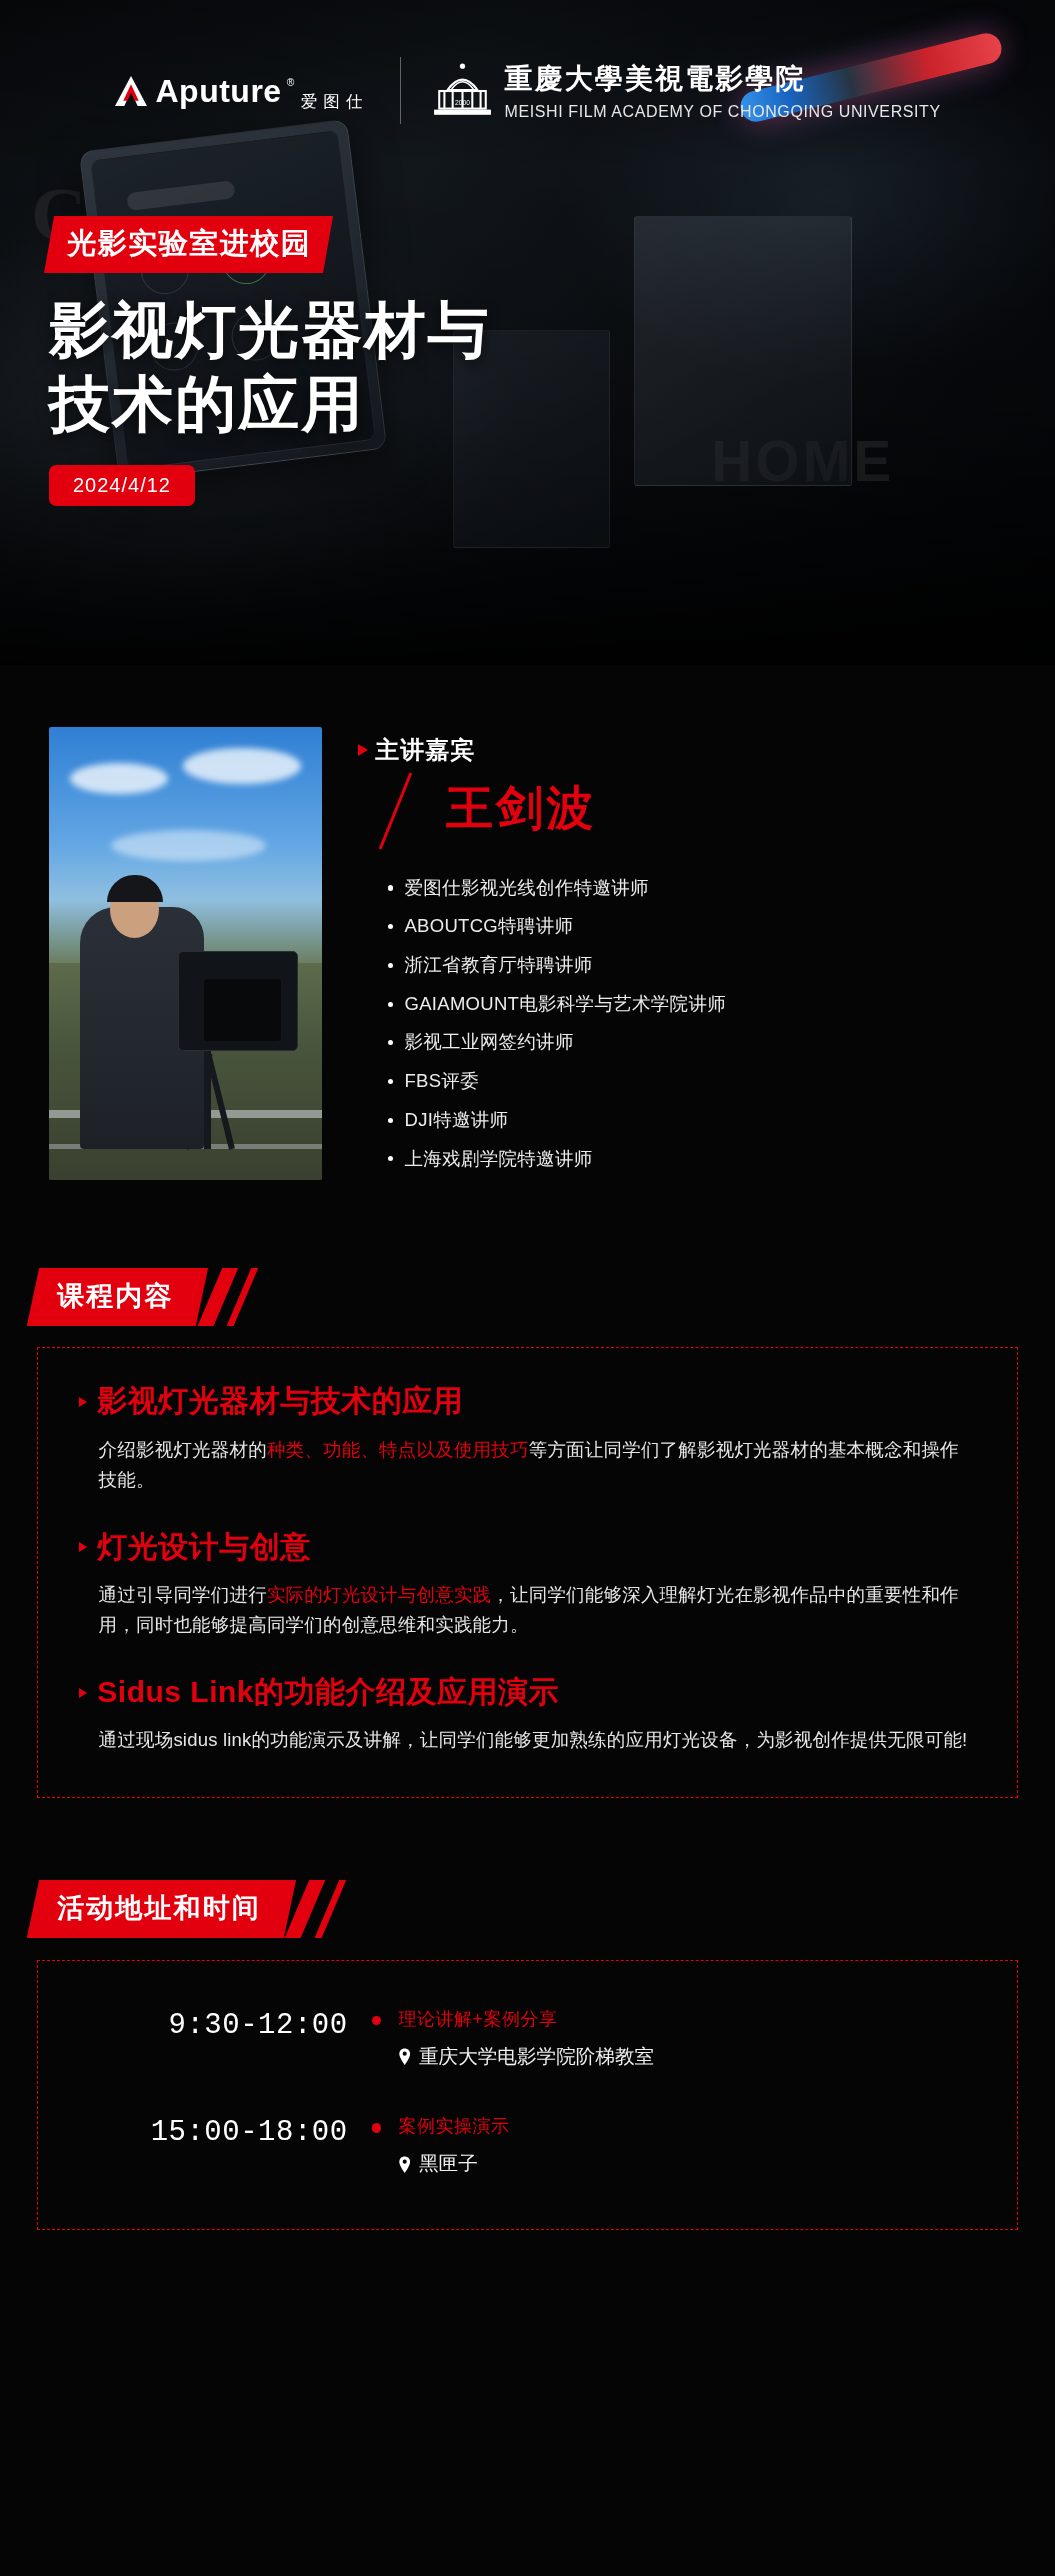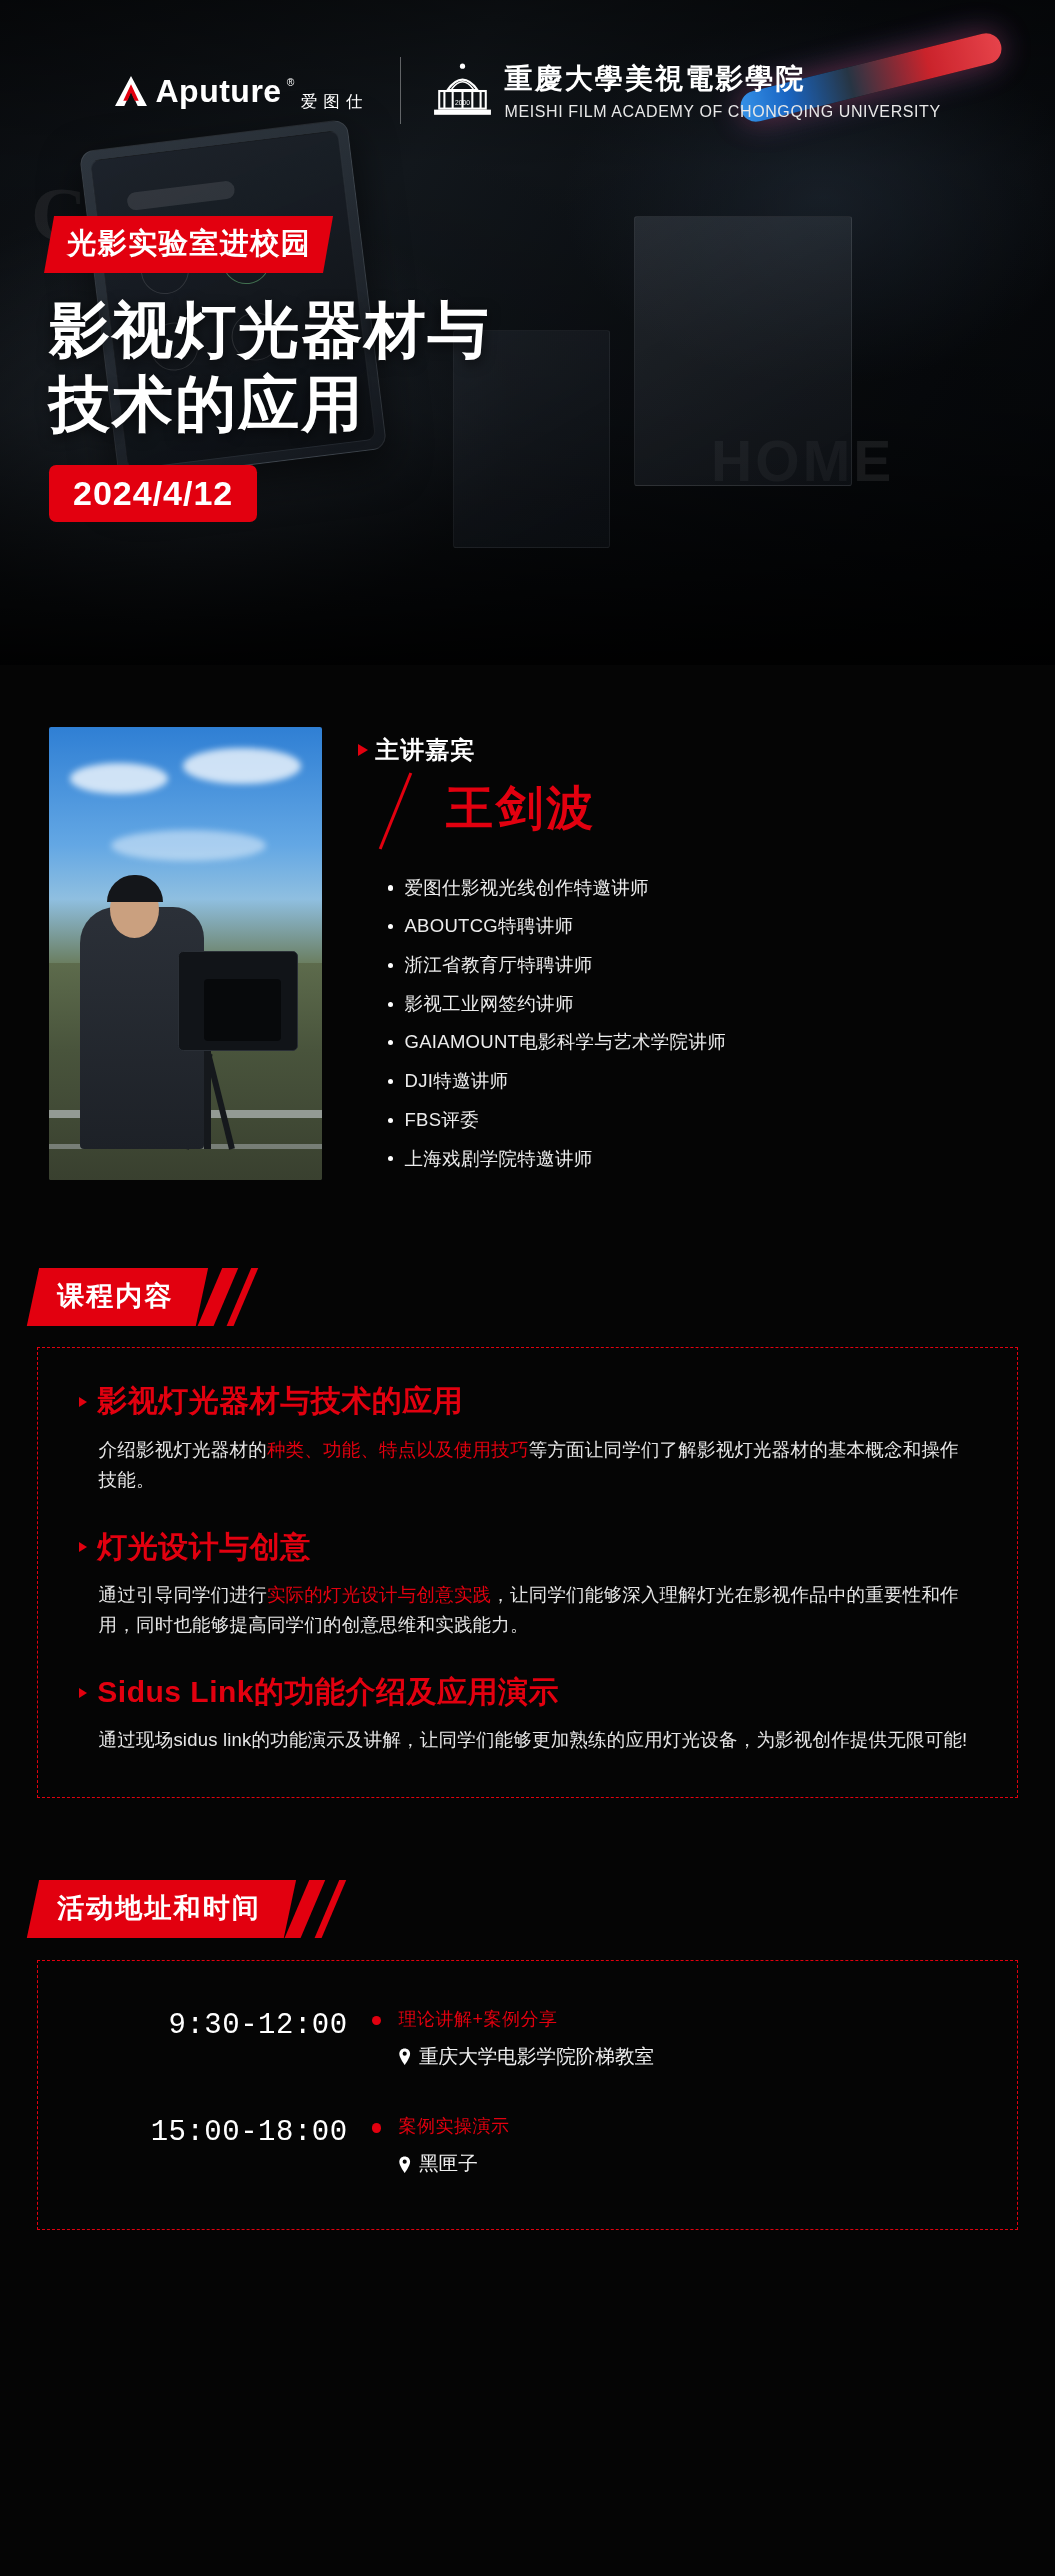--- a/index.html
+++ b/index.html
@@ -223,22 +223,22 @@
     letter-spacing: 2.1px;
     color: #fff;
     text-shadow: 0 3.1px 12.4px rgba(0,0,0,0.75);
   }
   .date-pill {
     display: inline-block;
     margin-top: 23px;
     background: #e2000f;
     border-radius: 7.2px;
     padding: 9.3px 24px;
-    font-size: 34px;
-    font-weight: bold;
+    font-size: 20px;
+    font-weight: normal;
     letter-spacing: 1px;
     color: #fff;
     font-family: "Liberation Sans", sans-serif;
   }
 
   
   .speaker {
     position: relative;
     margin-top: 62px;
     padding: 0 49px;
@@ -630,33 +630,33 @@
         <div class="bullet-item">
           <div class="bullet-dot"></div>
           <div>ABOUTCG特聘讲师</div>
         </div>
         <div class="bullet-item">
           <div class="bullet-dot"></div>
           <div>浙江省教育厅特聘讲师</div>
         </div>
         <div class="bullet-item">
           <div class="bullet-dot"></div>
-          <div>影视工业网签约讲师</div>
+          <div>GAIAMOUNT电影科学与艺术学院讲师</div>
         </div>
         <div class="bullet-item">
           <div class="bullet-dot"></div>
-          <div>GAIAMOUNT电影科学与艺术学院讲师</div>
+          <div>影视工业网签约讲师</div>
+        </div>
+        <div class="bullet-item">
+          <div class="bullet-dot"></div>
+          <div>FBS评委</div>
         </div>
         <div class="bullet-item">
           <div class="bullet-dot"></div>
           <div>DJI特邀讲师</div>
-        </div>
-        <div class="bullet-item">
-          <div class="bullet-dot"></div>
-          <div>FBS评委</div>
         </div>
         <div class="bullet-item">
           <div class="bullet-dot"></div>
           <div>上海戏剧学院特邀讲师</div>
         </div>
       </div>
     </div>
   </div>
 
   <div class="course-section">

